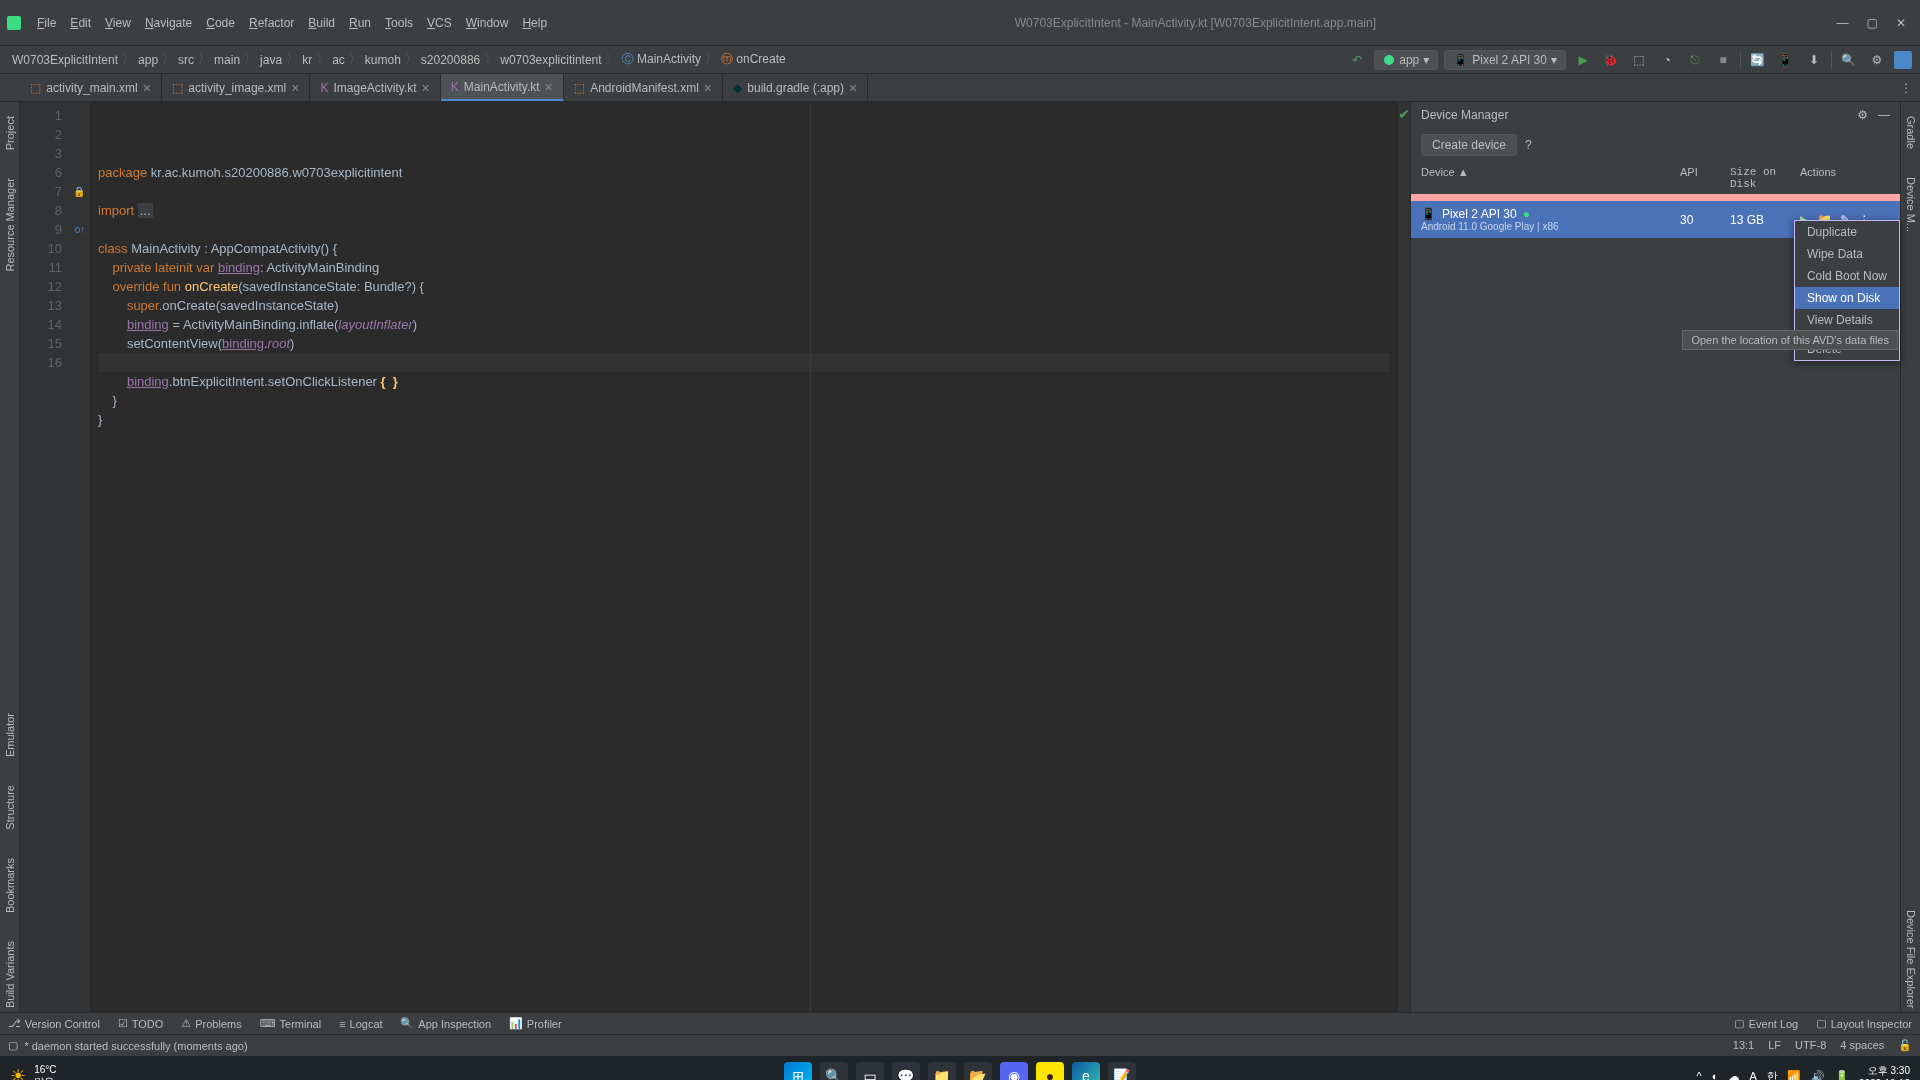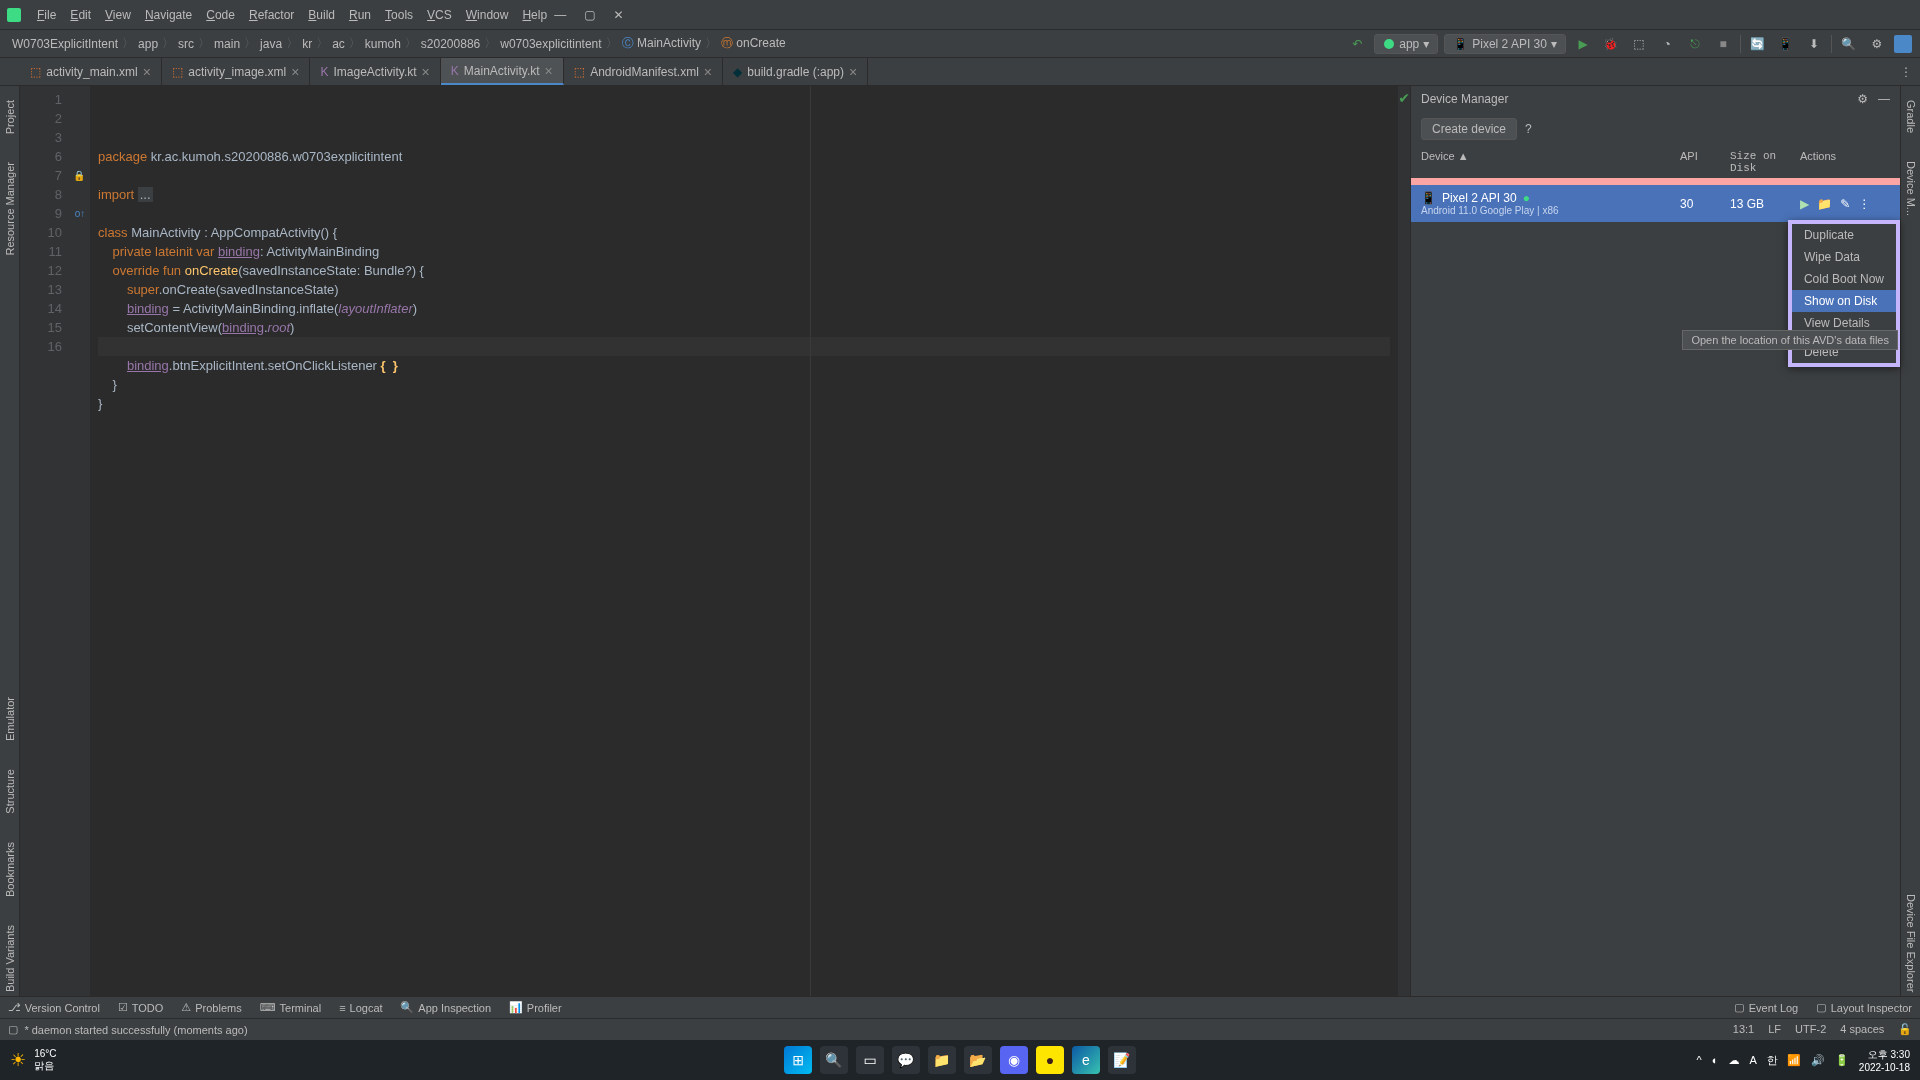--- a/index.html
+++ b/index.html
@@ -1,18 +1,18 @@
 <!DOCTYPE html>
 <html><head>
 <meta charset="utf-8">
 <style>
 * { margin: 0; padding: 0; box-sizing: border-box; font-family: "Segoe UI", sans-serif; }
 body { background: #2b2b2b; color: #bbbbbb; font-size: 12px; overflow: hidden; width: 1920px; height: 1080px; }
 
-.titlebar { height: 30px; background: #3c3f41; display: flex; align-items: center; padding: 0 6px; border-bottom: 1px solid #2b2b2b; }
+.titlebar { height: 46px; background: #3c3f41; display: flex; align-items: center; padding: 0 6px; border-bottom: 1px solid #2b2b2b; }
 .titlebar .logo { width: 16px; height: 16px; margin-right: 8px; display:flex; align-items:center; justify-content:center;}
 .titlebar .menu-item { padding: 0 7px; color: #bbbbbb; cursor: pointer; }
 .titlebar .title { flex: 1; text-align: center; color: #888; }
 .win-controls { display: flex; gap: 18px; padding-right: 8px; color: #bbb; }
 
 .navbar { height: 28px; background: #3c3f41; display: flex; align-items: center; padding: 0 8px; border-bottom: 1px solid #2b2b2b; }
 .crumb { color: #bbb; padding: 0 4px; }
 .crumb-sep { color: #666; }
 .navbar-right { margin-left: auto; display: flex; align-items: center; gap: 6px; }
 .nav-btn { width: 22px; height: 22px; display: flex; align-items: center; justify-content: center; color: #bbb; }
@@ -49,21 +49,21 @@
 .panel-tab { padding:6px 14px; color:#bbb; }
 .panel-tab.active { border-bottom:2px solid #4a88c7; color:#fff;}
 .panel-toolbar { padding:6px 10px; display:flex; gap:8px; align-items:center;}
 .create-btn { background:#4c5052; border:1px solid #555; padding:3px 10px; color:#bbb; border-radius:3px;}
 .dev-table-head { display:flex; padding:4px 10px; border-bottom:7px solid #fca5a5; color:#bbb; font-size:11px;}
 .dev-table-head .col1{ flex:1;} .dev-table-head .col2{width:50px;} .dev-table-head .col3{width:70px;font-family:Liberation Mono, monospace;} .dev-table-head .col4{width:90px;}
 .dev-row { display:flex; padding:6px 10px; background:#4a72b8; color:#fff; align-items:center;}
 .dev-row .col1{flex:1;} .dev-row .col2{width:50px;} .dev-row .col3{width:70px;} .dev-row .col4{width:90px; display:flex; gap:8px; align-items:center;}
 .dev-sub { font-size:10px; color:#c5d4ee;}
 
-.ctx-menu { position:absolute; background:#3c3f41; border:4px solid #c4b5fd; box-shadow:0 2px 8px rgba(0,0,0,.5); z-index:100;}
+.ctx-menu { position:absolute; background:#3c3f41; border:1px solid #c4b5fd; box-shadow:0 2px 8px rgba(0,0,0,.5); z-index:100;}
 .ctx-item { padding:4px 12px; color:#bbb; white-space:nowrap; }
 .ctx-item.hover { background:#4a72b8; color:#fff;}
 .ctx-sep { height:1px; background:#555; margin:3px 0;}
 .tooltip { position:absolute; background:#4c5052; border:1px solid #666; padding:3px 8px; color:#bbb; font-size:11px; z-index:101;}
 
 .bottom-bar { height:22px; background:#3c3f41; border-top:1px solid #2b2b2b; display:flex; align-items:center; padding:0 8px; gap:18px;}
 .bottom-bar .item { color:#bbb; display:flex; align-items:center; gap:4px; font-size:11px;}
 .bottom-bar .right { margin-left:auto; display:flex; gap:18px;}
 
 .status-bar { height:22px; background:#3c3f41; border-top:1px solid #2b2b2b; display:flex; align-items:center; padding:0 8px; font-size:11px; color:#bbb;}
@@ -94,20 +94,21 @@
       <div class="menu-item"><u>N</u>avigate</div>
       <div class="menu-item"><u>C</u>ode</div>
       <div class="menu-item"><u>R</u>efactor</div>
       <div class="menu-item"><u>B</u>uild</div>
       <div class="menu-item"><u>R</u>un</div>
       <div class="menu-item"><u>T</u>ools</div>
       <div class="menu-item"><u>V</u>CS</div>
       <div class="menu-item"><u>W</u>indow</div>
       <div class="menu-item"><u>H</u>elp</div>
     </div>
+  <div class="title">W0703ExplicitIntent - MainActivity.kt [W0703ExplicitIntent.app.main]</div>
   <div class="win-controls">
     <span>—</span>
     <span>▢</span>
     <span>✕</span>
   </div>
 </div>
 
 <div class="navbar">
   <div id="crumbs" style="display:flex; align-items:center;">
       <span class="crumb">W0703ExplicitIntent</span>
@@ -327,21 +328,21 @@
       <div class="item"><span>▢</span> Layout Inspector</div>
     </div>
 </div>
 
 <div class="status-bar">
   <span>▢</span>
   <span style="margin-left:6px;">* daemon started successfully (moments ago)</span>
   <div class="right">
     <span>13:1</span>
     <span>LF</span>
-    <span>UTF-2</span>
+    <span>UTF-8</span>
     <span>4 spaces</span>
     <span>🔓</span>
   </div>
 </div>
 
 <div class="taskbar">
   <span style="color:#ffb700;font-size:18px;">☀</span>
   <div class="weather">
     <span>16°C</span>
     <span>맑음</span>

